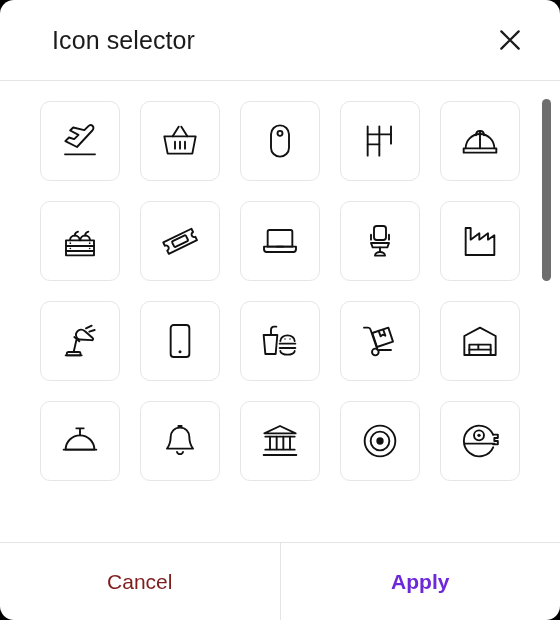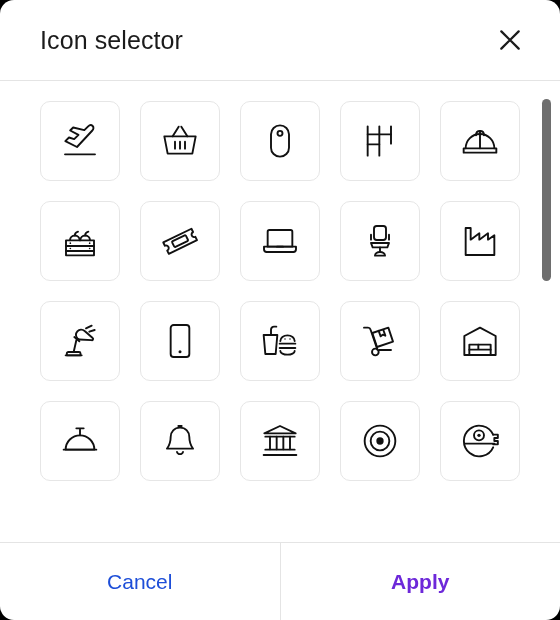--- a/index.html
+++ b/index.html
@@ -26,21 +26,21 @@
     overflow: hidden;
     box-sizing: border-box;
   }
   
   .header {
     height: 81px;
     flex: 0 0 81px;
     display: flex;
     align-items: center;
     justify-content: space-between;
-    padding: 0 28px 0 40px;
+    padding: 0 28px 0 52px;
     border-bottom: 1px solid #e4e4e4;
     box-sizing: border-box;
   }
   .header-title {
     font-size: 25px;
     color: #1b1b1b;
     font-weight: 400;
     letter-spacing: 0.1px;
   }
   .close-btn {
@@ -137,21 +137,21 @@
   .footer-btn {
     flex: 1 1 50%;
     display: flex;
     align-items: center;
     justify-content: center;
     font-size: 21px;
     cursor: pointer;
     user-select: none;
   }
   .footer-btn.cancel {
-    color: #1d4ed8;
+    color: #7f1d1d;
     font-weight: 400;
     border-right: 1px solid #e4e4e4;
   }
   .footer-btn.apply {
     color: #6d28d9;
     font-weight: 700;
   }
 </style>
 </head>
 <body>

